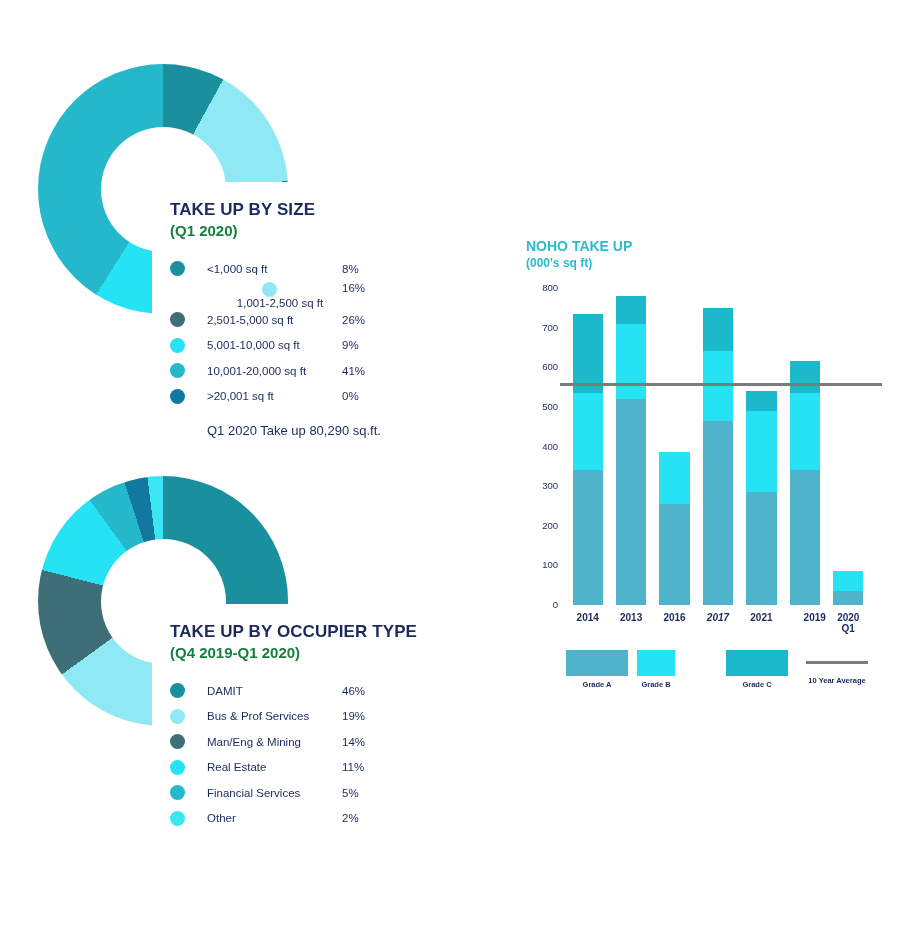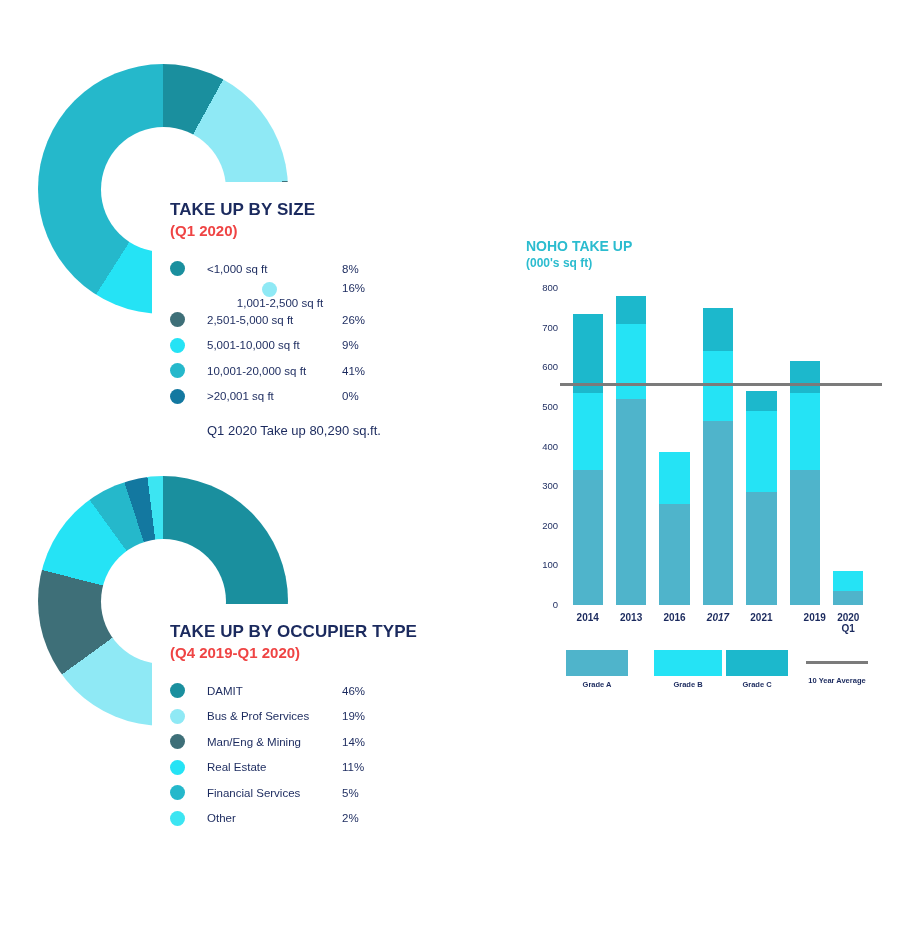--- a/index.html
+++ b/index.html
@@ -38,21 +38,21 @@
     font-size: 17px;
     font-weight: bold;
     color: #1b2a5e;
     letter-spacing: .1px;
     line-height: 20px;
     white-space: nowrap;
   }
   .card-sub {
     font-size: 15px;
     font-weight: bold;
-    color: #ef4444;
+    color: #15803d;
     line-height: 19px;
     margin-top: 1px;
     white-space: nowrap;
   }
   .legend-rows { margin-top: 16px; }
   .legend-row {
     display: flex;
     align-items: center;
     height: 25.5px;
   }
@@ -290,21 +290,21 @@
         <div class="xtick" style="left: 186.286px; top: 382px; width: 43.4286px; font-style: italic;"><span>2017</span></div>
         <div class="xtick" style="left: 229.714px; top: 382px; width: 43.4286px;"><span>2021</span></div>
         <div class="xtick" style="left: 283px; top: 382px; width: 43.4286px;"><span>2019</span></div>
         <div class="xtick" style="left: 316.571px; top: 382px; width: 43.4286px;"><span>2020</span><span class="l2">Q1</span></div>
       </div>
     <div id="bar-legend" style="position:absolute; left:56px; top:420px; width:304px; height:46px;">
         <div class="blegend-item" style="left: 0px; top: 0px; width: 62px;">
           <div class="blegend-box" style="background: rgb(79, 180, 203);"></div>
           <div class="blegend-label">Grade A</div>
         </div>
-        <div class="blegend-item" style="left: 88px; top: 0px; width: 68px;">
+        <div class="blegend-item" style="left: 71px; top: 0px; width: 38px;">
           <div class="blegend-box" style="background: rgb(37, 227, 245);"></div>
           <div class="blegend-label">Grade B</div>
         </div>
         <div class="blegend-item" style="left: 160px; top: 0px; width: 62px;">
           <div class="blegend-box" style="background: rgb(28, 184, 204);"></div>
           <div class="blegend-label">Grade C</div>
         </div>
         <div class="blegend-item" style="left: 240px; top: 0px; width: 62px;">
           <div class="blegend-dash"></div>
           <div class="blegend-label">10 Year Average</div>

